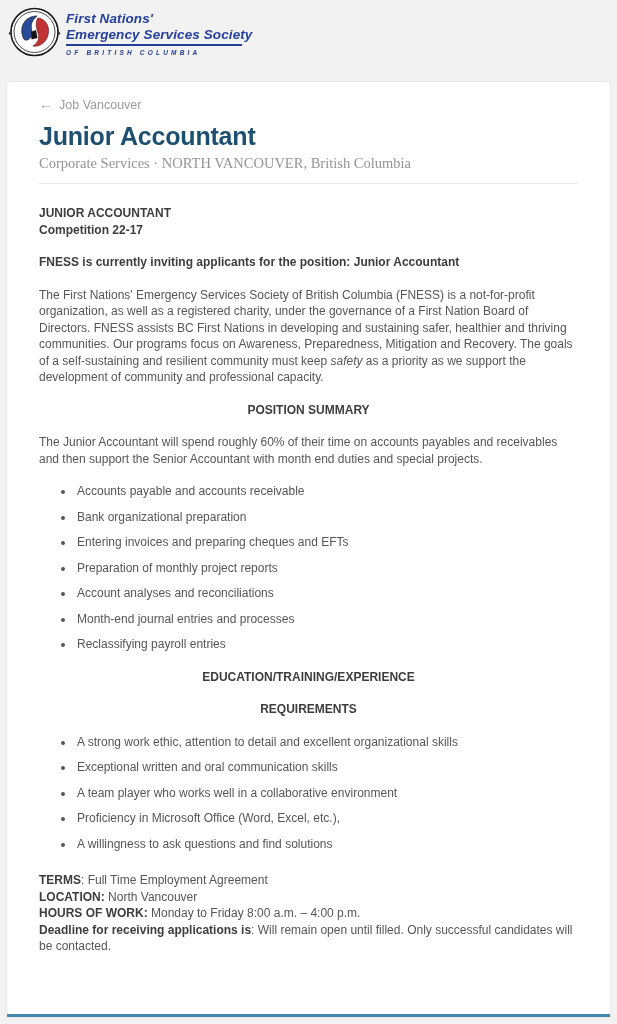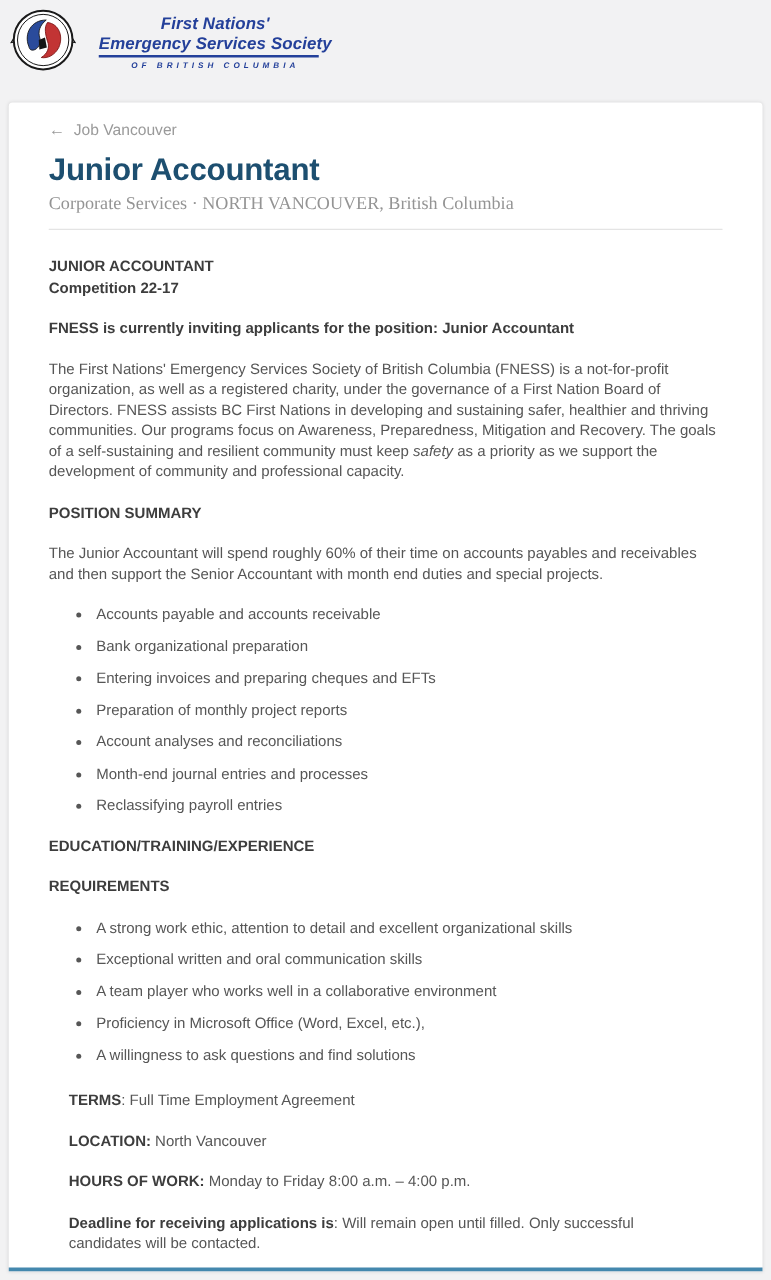--- a/index.html
+++ b/index.html
@@ -15,21 +15,21 @@
     height: 82px;
     padding: 5px 0 0 8px;
   }
   .logo {
     display: flex;
     align-items: flex-start;
     text-decoration: none;
     width: 250px;
   }
   .emblem { width: 53px; height: 54px; flex: 0 0 auto; }
-  .logo-text { padding-top: 6px; margin-left: 18px; text-align: center; }
+  .logo-text { padding-top: 6px; margin-left: 5px; }
   .logo-name {
     color: #24409a;
     font-weight: bold;
     font-style: italic;
     font-size: 13.5px;
     line-height: 15.5px;
     white-space: nowrap;
     letter-spacing: 0.1px;
   }
   .logo-rule {
@@ -98,32 +98,33 @@
     color: #565656;
   }
   .posting-body p { margin: 16px 0; }
   .bold-block, .posting-body strong, .section-heading {
     font-weight: bold;
     color: #3d3d3d;
   }
   .section-heading {
     font-size: 12px;
     margin: 16px 0;
+    text-align: center;
   }
   .posting-body em { font-style: italic; }
   .posting-body ul {
     margin: 16px 0;
     padding-left: 36px;
   }
   .posting-body li {
     margin: 9px 0;
     padding-left: 2px;
   }
   .terms-block { margin-top: 20px; }
-  .terms-line { margin: 16px; }
+  .terms-line { margin: 0; }
   
   .card-footer-bar {
     flex: 0 0 auto;
     height: 3px;
     background: #4488ae;
   }
 </style>
 </head>
 <body>
 

